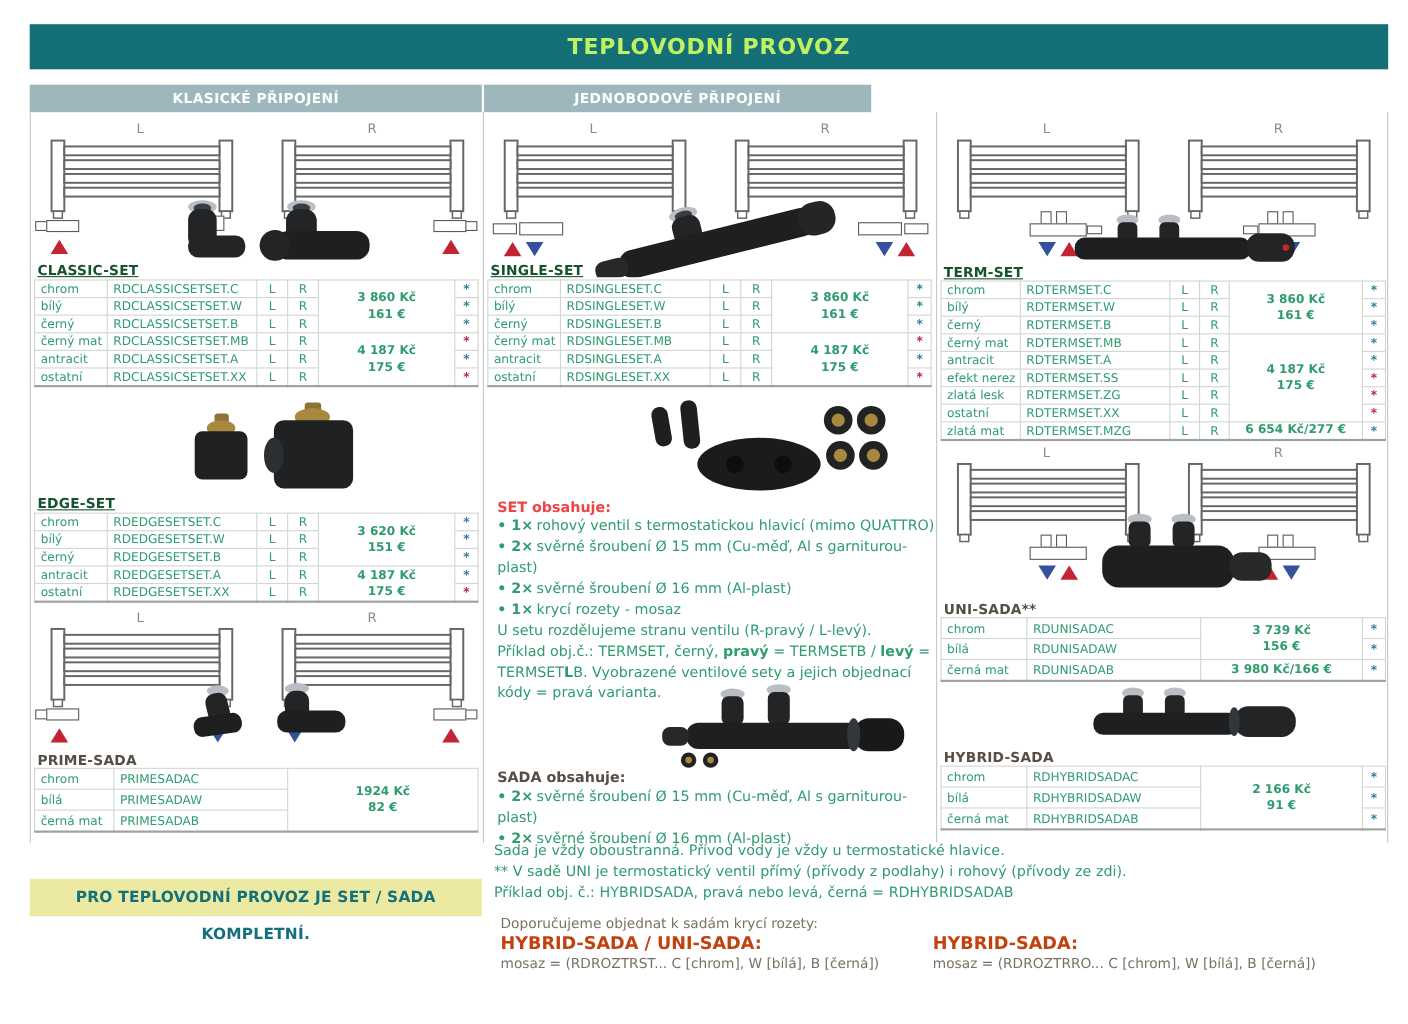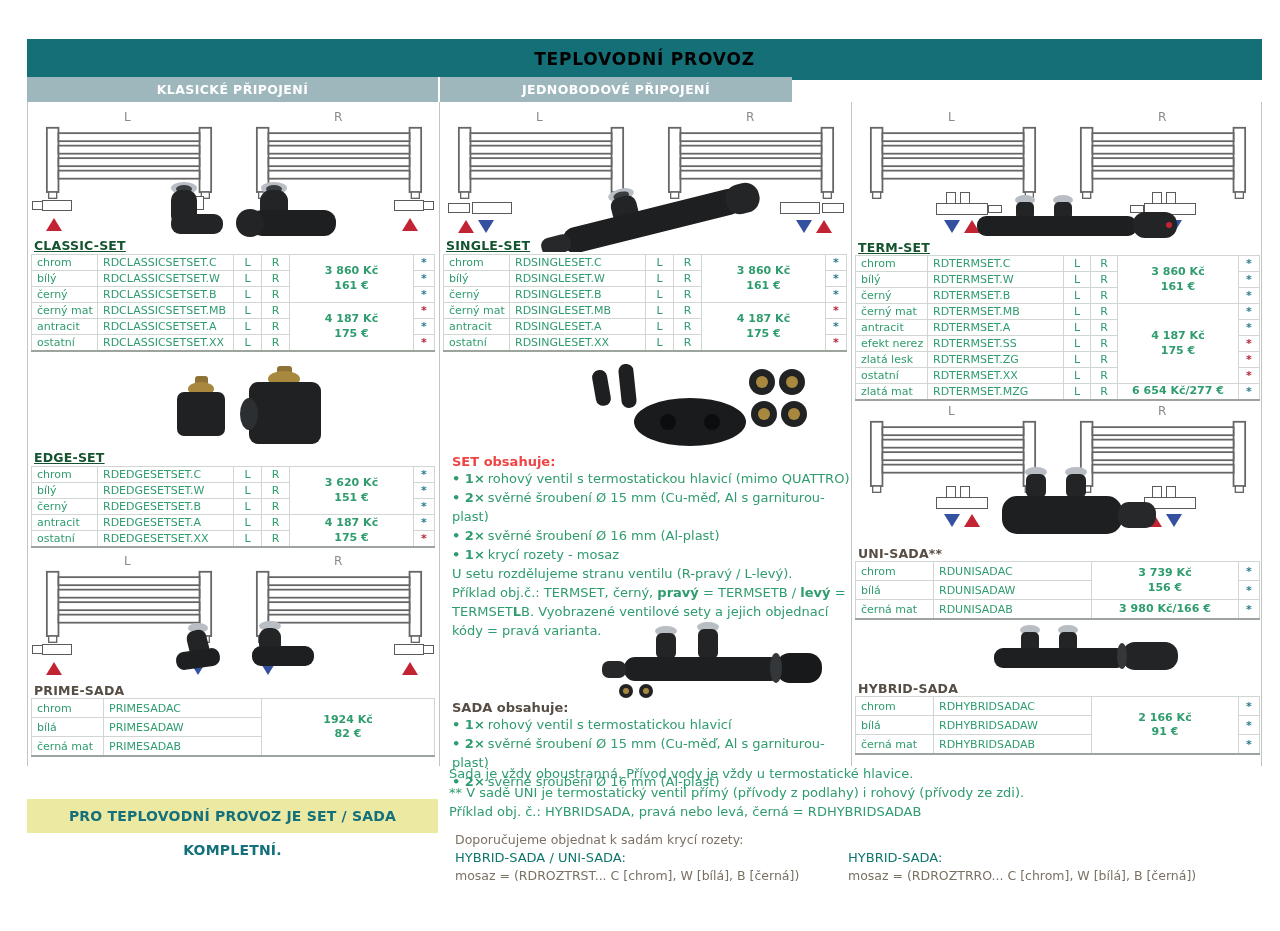--- a/index.html
+++ b/index.html
@@ -4,22 +4,22 @@
 <style>
   html,body{margin:0;padding:0;}
   body{
     width:1280px;height:931px;position:relative;background:#fff;
     font-family:"DejaVu Sans","Liberation Sans",sans-serif;
     -webkit-font-smoothing:antialiased;overflow:hidden;
   }
   .abs{position:absolute;}
 
   
-  .title-bar{left:27px;top:39px;width:1235px;height:41px;background:#156f76;color:#000000;
-    text-align:center;line-height:41px;font-size:17px;font-weight:bold;letter-spacing:.8px;}
+  .title-bar{left:27px;top:22px;width:1235px;height:41px;background:#156f76;color:#bef264;
+    text-align:center;line-height:41px;font-size:20px;font-weight:bold;letter-spacing:.8px;}
   .subhdr{left:27px;top:77px;width:1235px;height:25px;display:flex;}
   .subhdr .cell{height:25px;background:#9db7bc;color:#fff;font-weight:bold;font-size:12.5px;
     text-align:center;line-height:25px;letter-spacing:.4px;border-right:2px solid #fff;box-sizing:border-box;}
   .subhdr .cell:last-child{border-right:none;}
 
   
   .grid{left:27px;top:102px;width:1235px;height:664px;}
   .gcol{position:absolute;top:0;height:664px;border-right:1px solid #c2c6c2;box-sizing:border-box;}
   .gcol.first{border-left:1px solid #c2c6c2;}
 
@@ -42,21 +42,21 @@
   .tri-up{width:0;height:0;border-left:8px solid transparent;border-right:8px solid transparent;border-bottom:13px solid #c22433;}
   .tri-down{width:0;height:0;border-left:8px solid transparent;border-right:8px solid transparent;border-top:13px solid #33519f;}
   .vbox{position:absolute;border:1.5px solid #5a5a5a;background:#fff;box-sizing:border-box;}
 
   
   .green-text{color:#2f9c6e;font-size:13px;line-height:19px;}
   .set-head{color:#ef4444;font-weight:bold;font-size:13px;}
   .sada-head{color:#564e45;font-weight:bold;font-size:13px;}
   .bullet b{margin-right:3px;}
   .brown{color:#7a7163;font-size:12.5px;line-height:18px;}
-  .brown-bold{color:#0f766e;font-weight:normal;font-size:13px;line-height:18px;}
+  .brown-bold{color:#c2410c;font-weight:bold;font-size:16px;line-height:18px;}
   .banner{background:#ece9a2;color:#14707a;font-weight:bold;font-size:14px;text-align:center;
     line-height:34px;letter-spacing:.2px;}
   svg{display:block;}
 </style>
 </head>
 <body>
 
 <svg width="0" height="0" style="position:absolute">
   <symbol id="radsym" viewBox="0 0 190 84">
     <rect x="3" y="2" width="13" height="72" fill="#fff" stroke="#666" stroke-width="2"></rect>
@@ -441,21 +441,20 @@
       <rect x="186" y="38" width="46" height="30" rx="14" fill="#17191b"></rect>
       <ellipse cx="186" cy="53" rx="6" ry="15" fill="#34373a"></ellipse>
       <circle cx="36" cy="76" r="7" fill="#202224"></circle>
         <circle cx="36" cy="76" r="3" fill="#a8883f"></circle>
       <circle cx="56" cy="76" r="7" fill="#202224"></circle>
         <circle cx="56" cy="76" r="3" fill="#a8883f"></circle>
     </svg>
 
     <div class="abs" style="left:12px;top:598px;width:398px">
       <div class="sada-head">SADA obsahuje:</div>
-      <div class="green-text bullet"><b><span>•</span> <span>1×</span></b><span>rohový ventil s termostatickou hlavicí</span></div>
       <div class="green-text bullet"><b><span>•</span> <span>2×</span></b><span>svěrné šroubení Ø 15 mm (Cu-měď, Al s garniturou-plast)</span></div>
       <div class="green-text bullet"><b><span>•</span> <span>2×</span></b><span>svěrné šroubení Ø 16 mm (Al-plast)</span></div>
     </div>
   </div>
 
   <div class="gcol" style="left:825px;width:410px">
 
     <div class="abs" style="left:4px;top:8px;width:404px;height:130px">
       <div class="abs rad-label" style="left:92px;top:0">L</div>
       <div class="abs rad-label" style="left:302px;top:0">R</div>

